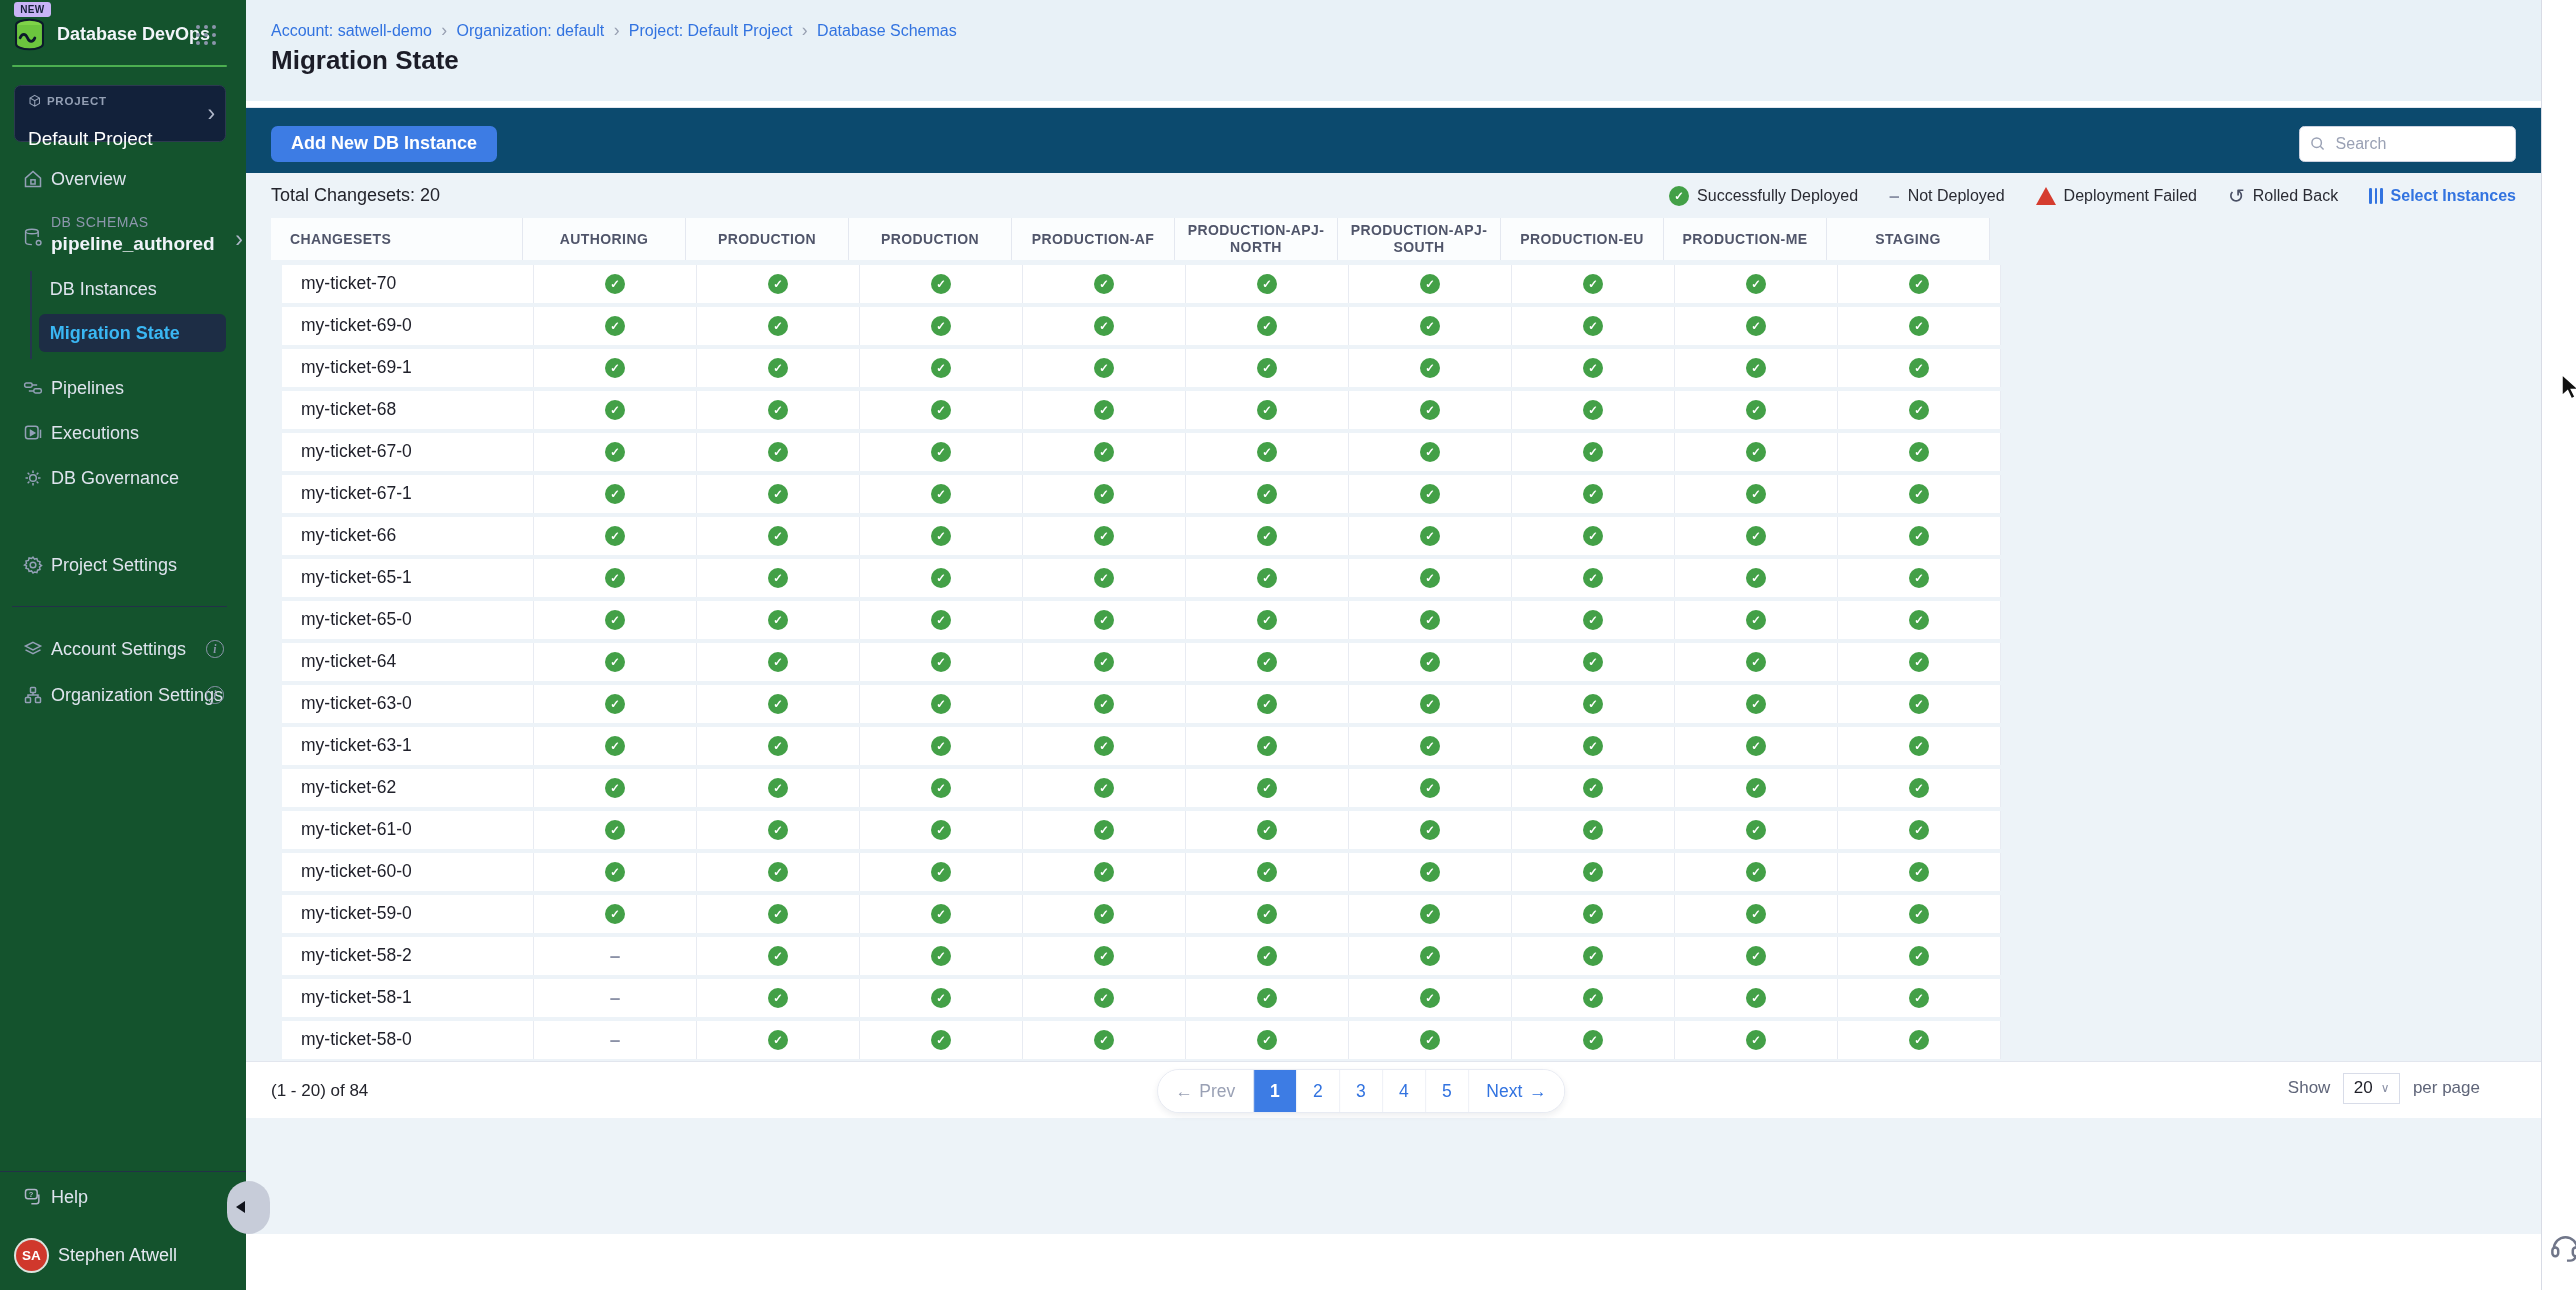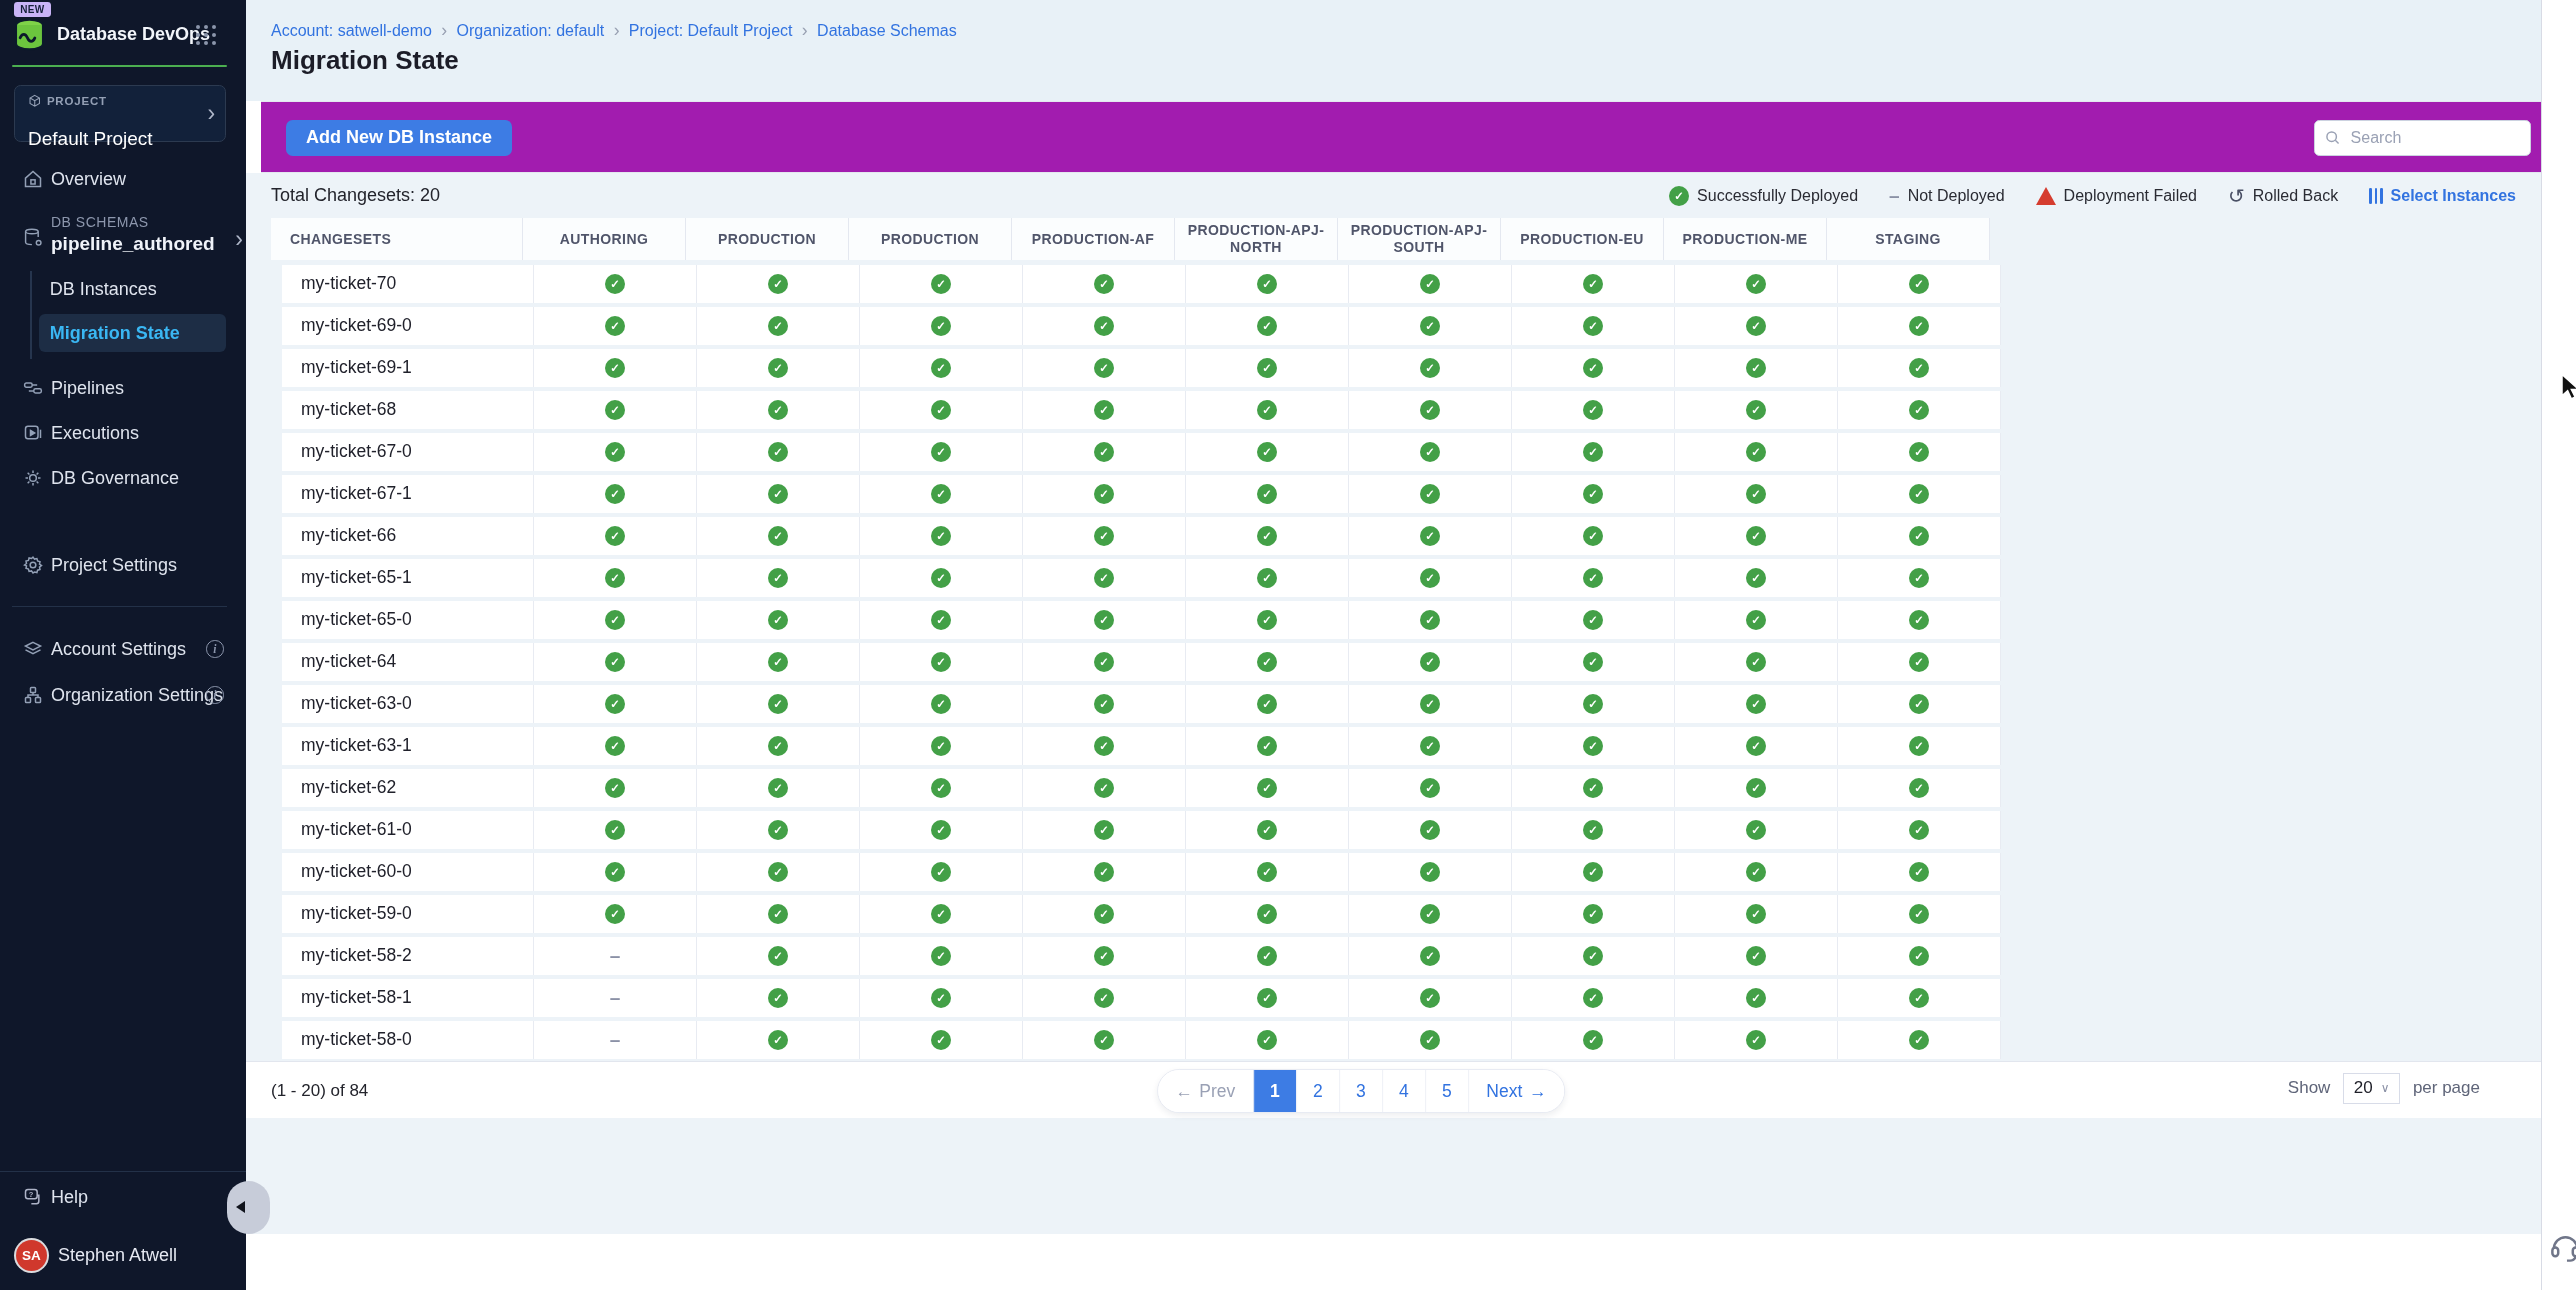--- a/index.html
+++ b/index.html
@@ -1,20 +1,20 @@
 <!DOCTYPE html>
 <html style="font-size:10.8px"><head>
 <meta charset="utf-8">
 <style>
   html,body{margin:0;padding:0;overflow:hidden;background:#fff;}
   .app{position:relative;width:2576px;height:1291px;overflow:hidden;
        font-family:"Liberation Sans",sans-serif;background:#fff;}
 
   
-  .sidebar{position:absolute;left:0;top:0;width:246px;height:100%;background:#0f172a;z-index:2;}
+  .sidebar{position:absolute;left:0;top:0;width:246px;height:100%;background:#14532d;z-index:2;}
   .new-badge{position:absolute;left:13.5px;top:2px;background:#c9b4f6;color:#16203a;
              font-size:10px;font-weight:800;padding:2px 6.7px;border-radius:3.4px;letter-spacing:0.3px;}
   .side-head{position:absolute;left:0;top:16px;width:100%;height:38px;display:flex;align-items:center;}
   .logo{position:absolute;left:12px;top:1.3px;width:35px;height:35px;}
   .app-title{position:absolute;left:57px;top:8px;color:#f2f5fa;font-size:18px;font-weight:700;white-space:nowrap;}
   .grid-icon{position:absolute;left:196px;top:9.4px;width:20px;height:20px;display:grid;
              grid-template-columns:repeat(3,1fr);gap:3.4px;cursor:pointer;}
   .grid-icon i{width:4px;height:4px;border-radius:50%;background:#8b95ab;}
   .green-rule{position:absolute;left:12px;top:65px;width:215px;height:2px;background:#4caf50;border-radius:1.3px;}
   .project-box{position:absolute;left:13.5px;top:85px;width:212px;height:57px;border:1.3px solid #2c3a50;
@@ -57,22 +57,22 @@
   .main{position:absolute;left:246px;top:0;width:2295px;height:1291px;background:#fff;}
   .right-gutter{position:absolute;left:2541px;top:0;width:35px;height:1291px;background:#fff;
                 border-left:1.3px solid #d8dbe5;box-sizing:border-box;z-index:4;}
 
   .band-header{position:absolute;left:0;top:0;width:100%;height:101px;background:#e8f1f7;}
   .breadcrumb{position:absolute;left:25px;top:20px;display:flex;align-items:center;gap:9.4px;font-size:16px;}
   .bc-link{color:#3273e0;cursor:pointer;text-decoration:none;}
   .bc-sep{color:#98a0b2;font-size:17.5px;}
   .page-title{position:absolute;left:25px;top:45px;color:#1c1d28;font-size:26px;font-weight:700;}
 
-  .band-toolbar{position:absolute;left:0;top:101px;width:100%;height:72px;background:#a21caf;
-                border-top:1.3px solid #e3e7ef;border-bottom:1.3px solid #e3e7ef;box-sizing:border-box;margin-left:15px;}
+  .band-toolbar{position:absolute;left:0;top:107px;width:100%;height:72px;background:#0c4a6e;
+                border-top:1.3px solid #e3e7ef;border-bottom:1.3px solid #e3e7ef;box-sizing:border-box;}
   .add-btn{position:absolute;left:25px;top:17.5px;height:36px;padding:0 20px;background:#3d7ce4;border:none;
            border-radius:6.7px;color:#fff;font-size:18px;font-weight:700;font-family:inherit;cursor:pointer;}
   .search-box{position:absolute;right:25px;top:17.5px;width:217px;height:36px;border:1.3px solid #ccd2e0;
               border-radius:5.4px;background:#fff;box-sizing:border-box;display:flex;align-items:center;padding:0 9.4px;gap:6.7px;}
   .search-box input{border:none;outline:none;font-size:16px;color:#333;width:100%;font-family:inherit;background:transparent;}
   .search-box input::placeholder{color:#9aa1b4;}
 
   .panel{position:absolute;left:0;top:173px;width:100%;height:1061px;background:#edf3f8;}
   .panel-top{position:absolute;left:25px;right:25px;top:0;height:45px;display:flex;align-items:center;}
   .total-label{color:#23242c;font-size:18px;font-weight:400;}

